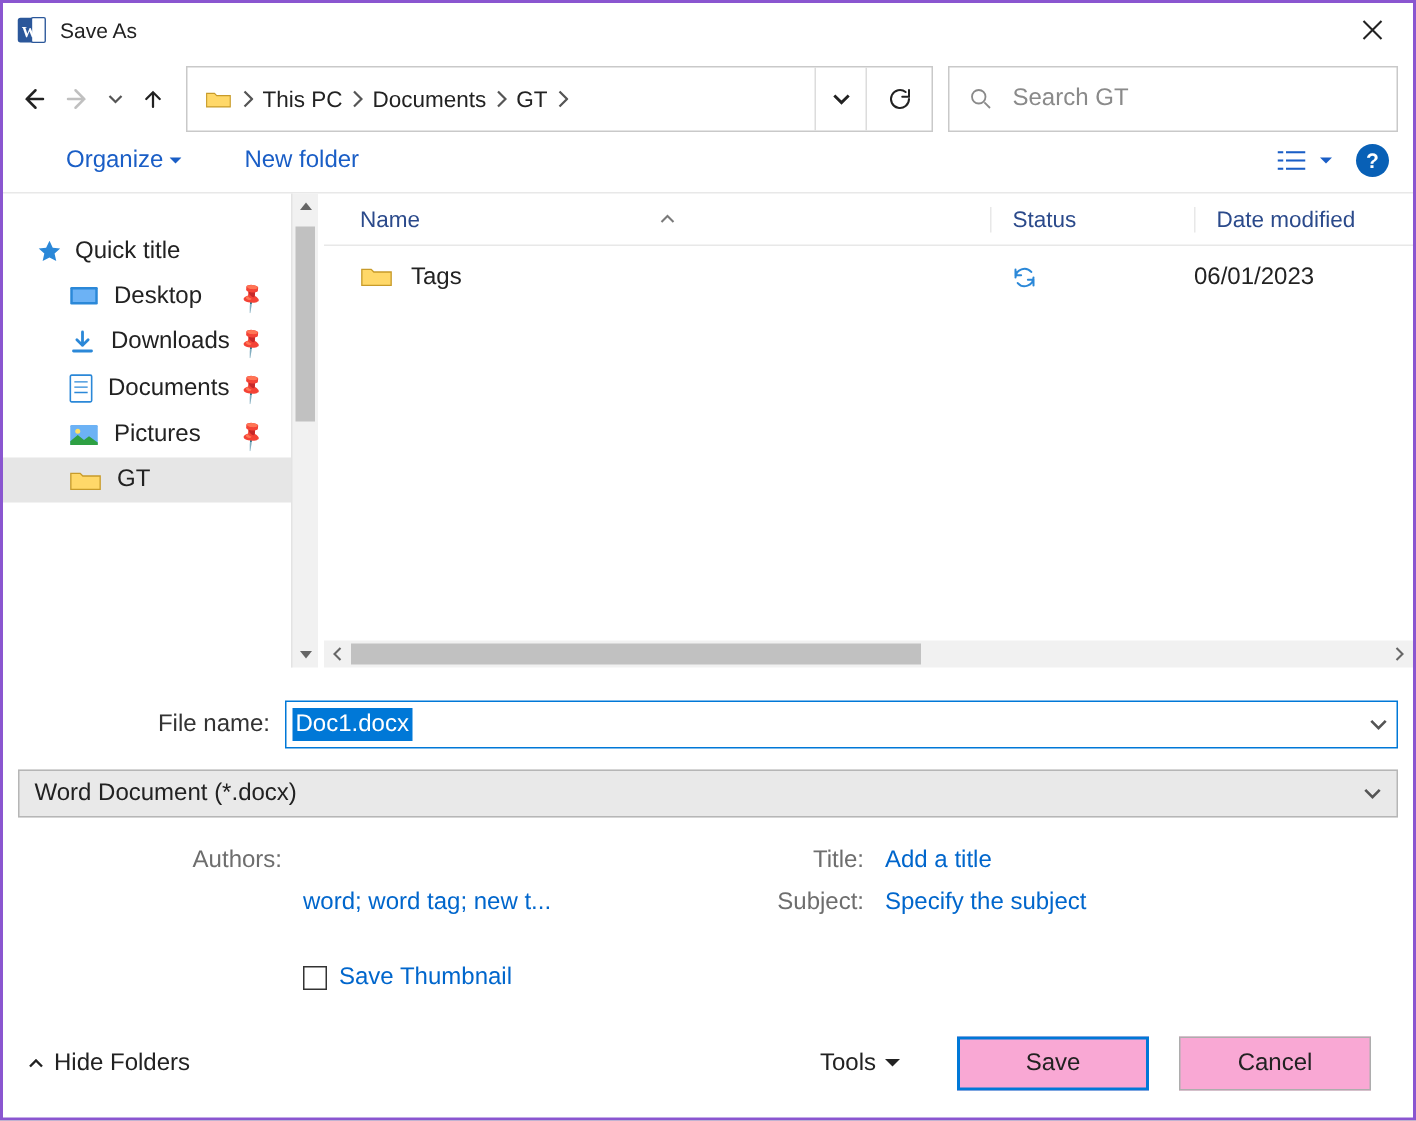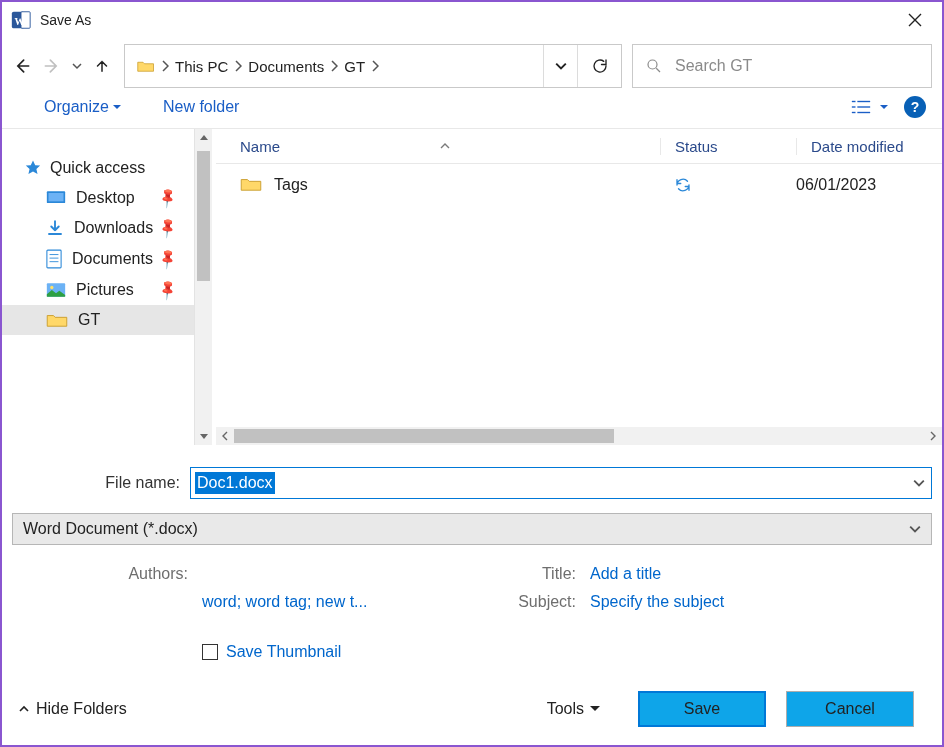--- a/index.html
+++ b/index.html
@@ -181,21 +181,21 @@
 
   .thumbline { display:flex; align-items:center; gap:8px; margin: 22px 0 4px 190px; color:var(--link); font-size:16px;}
   .chk { width:16px; height:16px; border:1px solid #333; display:inline-block; background:#fff;}
 
   .footer {
     display:flex; align-items:center; padding: 18px 28px 18px 16px; gap:20px;
   }
   .footer .toggle { display:flex; align-items:center; gap:6px; font-size:16px;}
   .footer .spc { flex:1;}
   .footer .tools { display:flex; align-items:center; gap:6px; font-size:16px; margin-right:18px;}
-  .winbtn { width:128px; height:36px; border:1px solid var(--btn-border); background:#0ea5e9; font-size:16px; display:flex; align-items:center; justify-content:center;}
+  .winbtn { width:128px; height:36px; border:1px solid var(--btn-border); background:#f9a8d4; font-size:16px; display:flex; align-items:center; justify-content:center;}
   .winbtn.primary { border:2px solid var(--btn-focus); }
 
   svg { display:block; }
   .folder-sm { width:18px; height:14px; }
   .folder-ic { width:22px; height:16px; }
 </style>
 </head>
 <body>
 
 <div class="window">
@@ -325,21 +325,21 @@
   <div class="main">
 
     <div class="sidebar">
       <div class="navtree">
         <div class="qa">
           <span class="star">
             <svg width="18" height="18" viewBox="0 0 24 24">
                 <path d="M12 2l2.9 6.2 6.6.6-5 4.5 1.5 6.7L12 16.8 5.9 20l1.5-6.7-5-4.5 6.6-.6z" fill="#2b88d8"></path>
               </svg>
           </span>
-          <span>Quick access</span>
+          <span>Quick title</span>
         </div>
 
         <div class="item">
           <span>
             <svg width="20" height="16" viewBox="0 0 24 18">
                 <rect x="1" y="1" width="22" height="14" rx="1" fill="#2b88d8"></rect>
                 <rect x="3" y="3" width="18" height="10" fill="#6cb2f5"></rect>
               </svg>
           </span>
           <span>Desktop</span>

